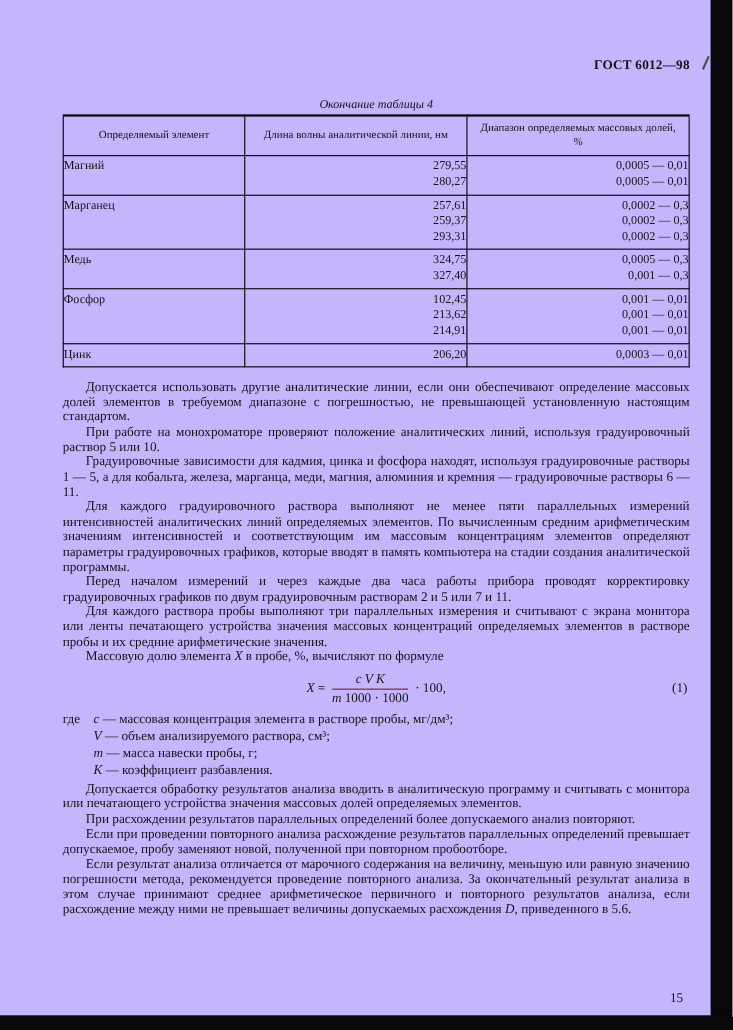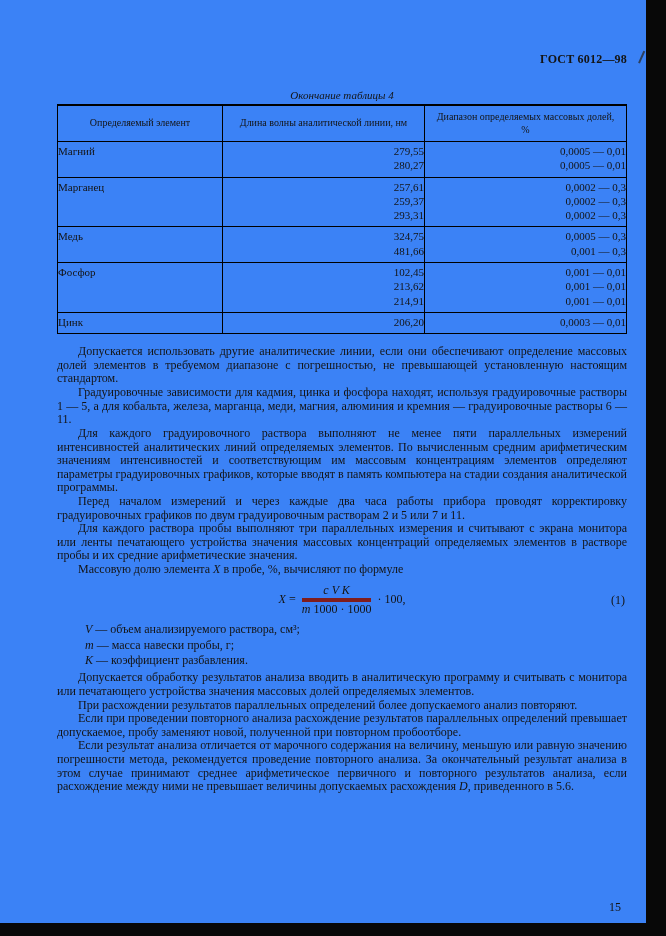--- a/index.html
+++ b/index.html
@@ -1,19 +1,19 @@
 <!DOCTYPE html>
 <html><head>
 <meta charset="utf-8">
 <style>
   * { margin:0; padding:0; box-sizing:border-box; }
   html, body { background:#9a9a9a; }
   .page {
     position:relative; width:666px; height:936px; margin:0 auto;
-    background:#3b82f6; overflow:hidden;
+    background:#c4b5fd; overflow:hidden;
     font-family:"Liberation Serif", serif; color:#141414;
   }
   .bar-right { position:absolute; top:0; right:0; width:20px; height:936px; background:#080808; }
   .bar-bottom { position:absolute; left:0; bottom:0; width:666px; height:13px; background:#080808; }
   .content { position:absolute; left:57px; top:52px; width:570px; }
 
   .doc-header { position:relative; text-align:right; font-weight:bold; font-size:12px; margin-bottom:22px; letter-spacing:.2px; }
   .artifact { position:absolute; right:-16px; top:-3px; width:10px; height:13px;
               border-right:2px solid #2a2a2a; transform:rotate(24deg); opacity:.75; }
 
@@ -29,21 +29,21 @@
 
   .para { font-size:12px; line-height:1.135; text-align:justify; text-indent:21px; }
   .var { font-style:italic; }
   sub { font-size:8px; }
 
   .heading65 { margin-top:1px; }
   .heading65 .spaced { letter-spacing:2.2px; word-spacing:4px; }
 
   .formula-row { position:relative; margin:7px 0 5px; text-align:center; font-size:12px; }
   .frac { display:inline-block; vertical-align:middle; text-align:center; line-height:1.15; margin:0 3px; }
-  .frac .num { display:block; border-bottom:4px solid #7f1d1d; padding:0 6px 1px; }
+  .frac .num { display:block; border-bottom:1px solid #7f1d1d; padding:0 6px 1px; }
   .frac .den { display:block; padding-top:1px; }
   .eqnum { position:absolute; right:2px; top:50%; transform:translateY(-50%); }
 
   .where { font-size:12px; line-height:1.28; margin-bottom:3px; }
   .where .row { padding-left:28px; text-align:justify; }
   .where .row.first { padding-left:0; }
   .where-label { display:inline-block; width:28px; }
 
   .page-number { position:absolute; right:45px; bottom:21px; font-size:12px; }
 </style>
@@ -96,21 +96,21 @@
           <td class="c">
               <div>0,0002 — 0,3</div>
               <div>0,0002 — 0,3</div>
               <div>0,0002 — 0,3</div>
             </td>
         </tr>
         <tr>
           <td class="el">Медь</td>
           <td class="c">
               <div>324,75</div>
-              <div>481,66</div>
+              <div>327,40</div>
             </td>
           <td class="c">
               <div>0,0005 — 0,3</div>
               <div>0,001 — 0,3</div>
             </td>
         </tr>
         <tr>
           <td class="el">Фосфор</td>
           <td class="c">
               <div>102,45</div>
@@ -129,34 +129,36 @@
               <div>206,20</div>
             </td>
           <td class="c">
               <div>0,0003 — 0,01</div>
             </td>
         </tr>
       </tbody>
     </table>
 
     <p class="para">Допускается использовать другие аналитические линии, если они обеспечивают определение массовых долей элементов в требуемом диапазоне с погрешностью, не превышающей установленную настоящим стандартом.</p>
+    <p class="para">При работе на монохроматоре проверяют положение аналитических линий, используя градуировочный раствор 5 или 10.</p>
     <p class="para">Градуировочные зависимости для кадмия, цинка и фосфора находят, используя градуировочные растворы 1 — 5, а для кобальта, железа, марганца, меди, магния, алюминия и кремния — градуировочные растворы 6 — 11.</p>
     <p class="para">Для каждого градуировочного раствора выполняют не менее пяти параллельных измерений интенсивностей аналитических линий определяемых элементов. По вычисленным средним арифметическим значениям интенсивностей и соответствующим им массовым концентрациям элементов определяют параметры градуировочных графиков, которые вводят в память компьютера на стадии создания аналитической программы.</p>
     <p class="para">Перед началом измерений и через каждые два часа работы прибора проводят корректировку градуировочных графиков по двум градуировочным растворам 2 и 5 или 7 и 11.</p>
     <p class="para">Для каждого раствора пробы выполняют три параллельных измерения и считывают с экрана монитора или ленты печатающего устройства значения массовых концентраций определяемых элементов в растворе пробы и их средние арифметические значения.</p>
 
 
     <p class="para"><span>Массовую долю элемента </span><i class="var">X</i><span> в пробе, %, вычисляют по формуле</span></p>
 
     <div class="formula-row">
       <span><i class="var">X</i><span> = </span><span class="frac"><span class="num"><i class="var">c V K</i></span><span class="den"><i class="var">m</i><span> 1000 · 1000</span></span></span><span> · 100,</span></span>
       <span class="eqnum">(1)</span>
     </div>
 
     <div class="where">
+      <div class="row first"><span class="where-label">где</span><i class="var">c</i><span> — массовая концентрация элемента в растворе пробы, мг/дм³;</span></div>
       <div class="row"><i class="var">V</i><span> — объем анализируемого раствора, см³;</span></div>
       <div class="row"><i class="var">m</i><span> — масса навески пробы, г;</span></div>
       <div class="row"><i class="var">K</i><span> — коэффициент разбавления.</span></div>
     </div>
 
     <p class="para">Допускается обработку результатов анализа вводить в аналитическую программу и считывать с монитора или печатающего устройства значения массовых долей определяемых элементов.</p>
 
 
     <p class="para">При расхождении результатов параллельных определений более допускаемого анализ повторяют.</p>
     <p class="para">Если при проведении повторного анализа расхождение результатов параллельных определений превышает допускаемое, пробу заменяют новой, полученной при повторном пробоотборе.</p>

